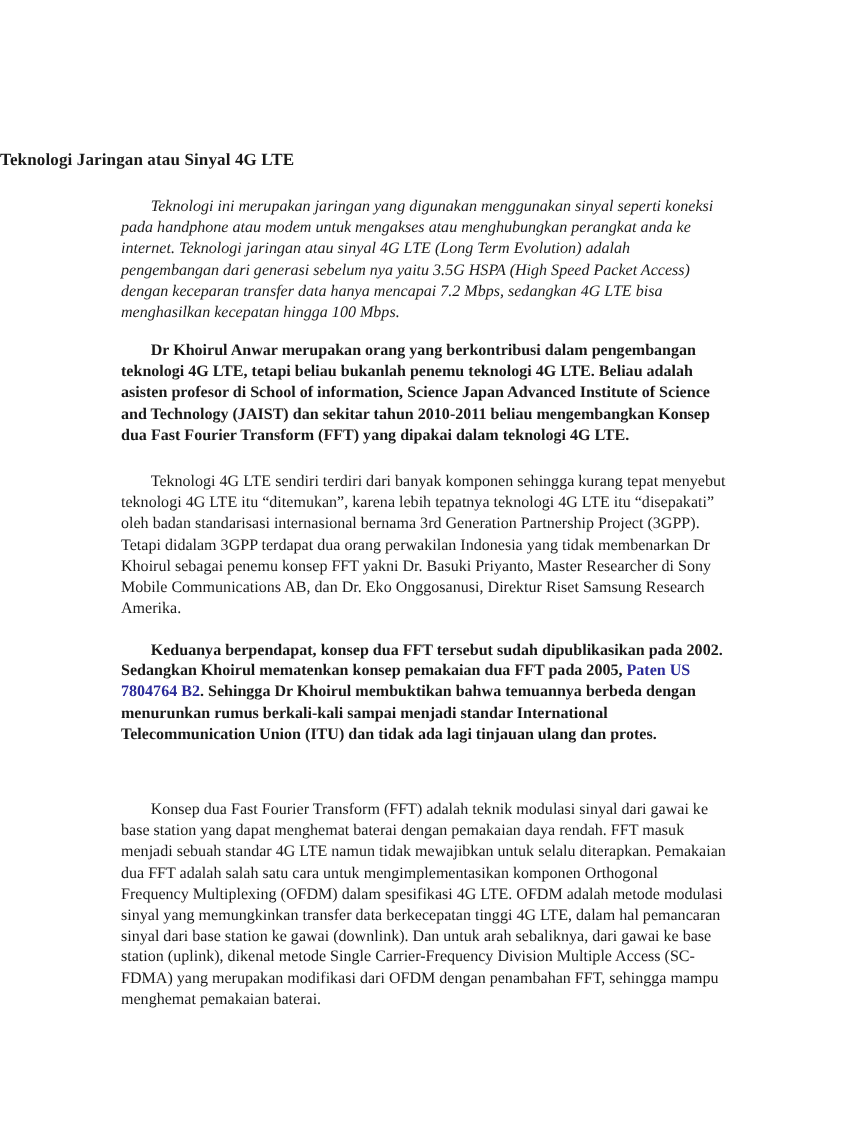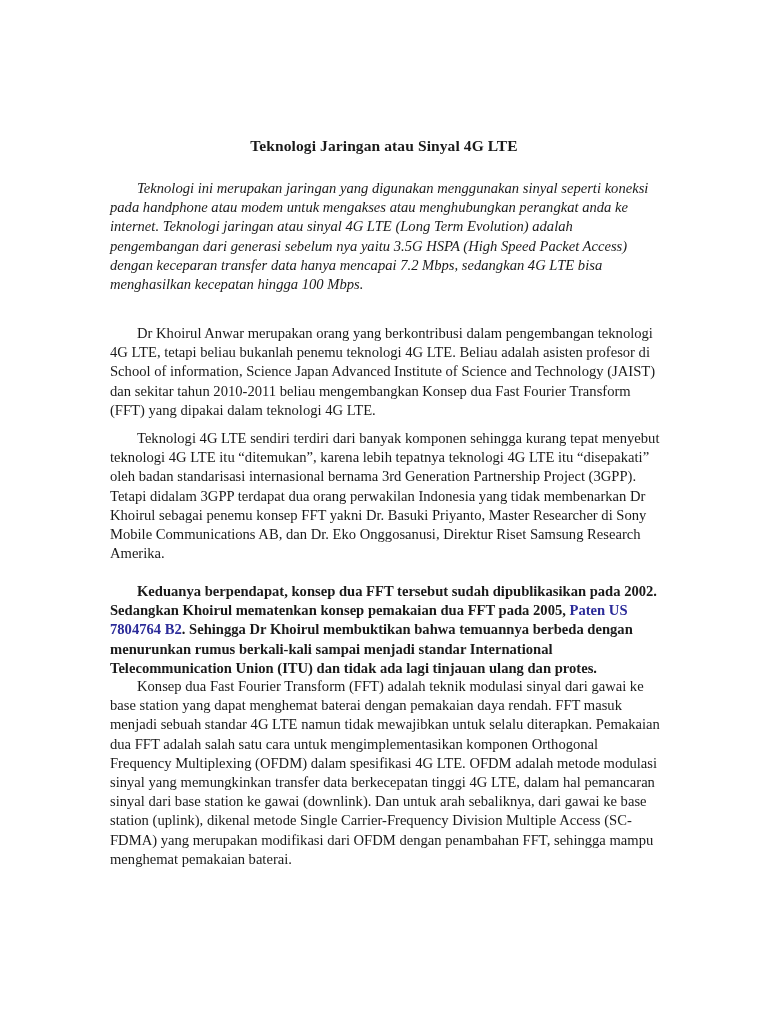--- a/index.html
+++ b/index.html
@@ -21,41 +21,40 @@
       top: 0;
       width: 768px;
       height: 1024px;
       background: #ffffff;
     }
     .title {
       position: absolute;
       top: 137px;
       left: 0;
       width: 768px;
-      text-align: center;
       font-size: 15.5px;
       font-weight: bold;
       margin: 0;
       letter-spacing: 0.1px;
     }
     .para {
       position: absolute;
       left: 110px;
       width: 552px;
       margin: 0;
       font-size: 14.6px;
       line-height: 19.2px;
       text-indent: 27px;
       text-align: left;
     }
     .p1 { top: 179px; font-style: italic; }
-    .p2 { top: 324px; }
+    .p2 { top: 310px; font-weight: bold; }
     .p3 { top: 429px; }
     .p4 { top: 582px; font-weight: bold; }
-    .p5 { top: 677px; }
+    .p5 { top: 727px; }
     .link {
       color: #2b2b99;
       text-decoration: none;
     }
   </style>
 </head>
 <body>
 
 <div class="page">
   <h1 class="title">Teknologi Jaringan atau Sinyal 4G LTE</h1>

